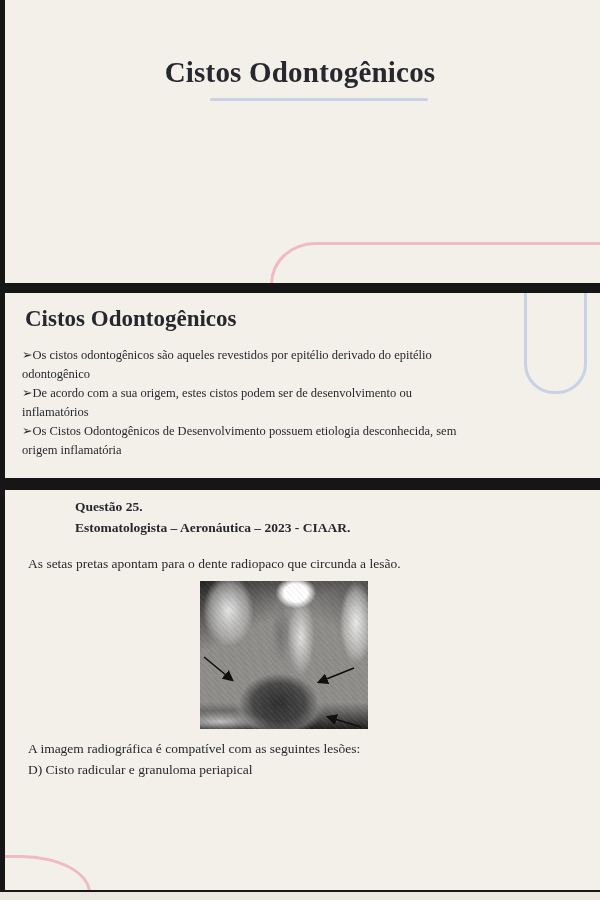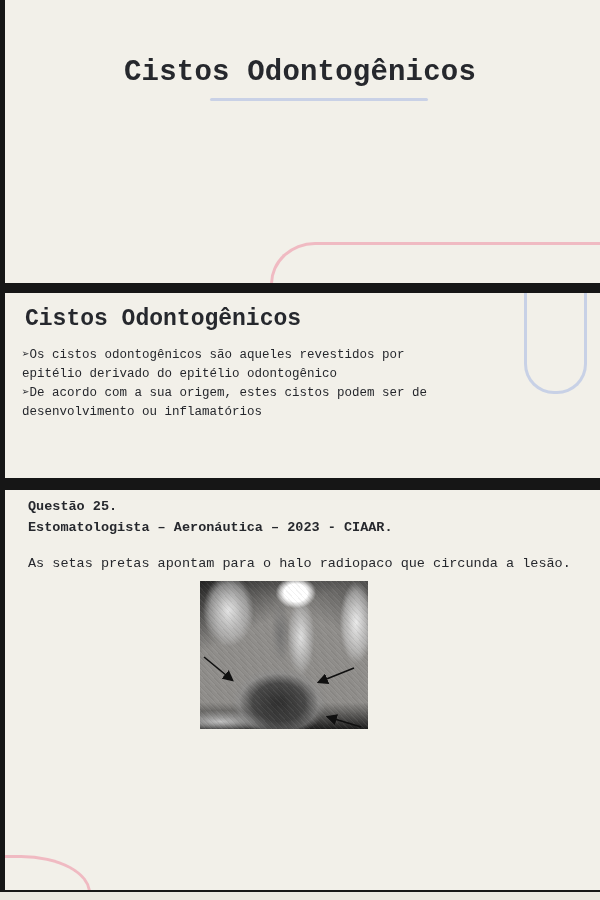--- a/index.html
+++ b/index.html
@@ -6,21 +6,21 @@
     --page-background:#f2f0e9;
     --divider-black:#161616;
     --accent-pink:#f0bac2;
     --accent-blue:#c8d1e6;
     --title-underline:#c9d1e6;
     --text-ink:#26282d;
   }
   html,body{margin:0;padding:0;background:#e9e7e0;}
   .page{
     position:relative;width:600px;height:892px;overflow:hidden;
-    font-family:Liberation Mono, monospace;
+    font-family:Liberation Serif, serif;
     color:var(--text-ink);
   }
   .slide{position:absolute;left:0;width:600px;background:var(--page-background);overflow:hidden;}
   .left-strip{position:absolute;left:0;top:0;width:5px;height:100%;background:var(--divider-black);}
   .bar{position:absolute;left:0;width:600px;background:var(--divider-black);}
 
   
   .slide-title{top:0;height:283px;}
   .main-title{
     margin:0;position:absolute;top:56px;left:0;width:100%;
@@ -43,21 +43,21 @@
     position:absolute;left:524px;top:-6px;width:57px;height:104px;
     border:3px solid var(--accent-blue);border-top:none;
     border-radius:0 0 30px 30px;
   }
   .bar2{top:478px;height:12px;}
 
   
   .slide-question{top:490px;height:400px;}
   .q-body{position:absolute;top:6px;left:28px;width:545px;}
   .q{margin:0;font-size:13.5px;line-height:21px;}
-  .q.bold{font-weight:700;}
+  .q.bold{font-weight:700;margin-left:47px;}
   .q.gap{height:15px;}
   .xray{
     position:relative;width:168px;height:148px;margin:7px 0 9px 172px;
     background-color:#8f8d8a;
     background-image:
       radial-gradient(ellipse 26px 20px at 57% 8%,  #ffffff 0%, #ffffff 45%, rgba(255,255,255,.55) 62%, rgba(255,255,255,0) 78%),
       radial-gradient(ellipse 18px 52px at 60% 38%, rgba(228,228,228,.95) 0%, rgba(190,190,190,.5) 55%, rgba(190,190,190,0) 75%),
       radial-gradient(ellipse 14px 45px at 48% 35%, rgba(110,110,110,.8) 0%, rgba(110,110,110,0) 70%),
       radial-gradient(ellipse 34px 48px at 17% 20%, rgba(235,235,235,.95) 0%, rgba(200,200,200,.55) 55%, rgba(200,200,200,0) 75%),
       radial-gradient(ellipse 22px 55px at 93% 28%, rgba(240,240,240,.95) 0%, rgba(205,205,205,.55) 55%, rgba(205,205,205,0) 75%),
@@ -91,45 +91,48 @@
     <div class="left-strip"></div>
   </section>
   <div class="bar bar1"></div>
 
   <section class="slide slide-content">
     <div class="deco-blue-u"></div>
     <h2 class="content-heading">Cistos Odontogênicos</h2>
     <div class="bullets">
       <p class="bullet"><span>➢</span><span>Os cistos odontogênicos são aqueles revestidos por epitélio derivado do epitélio odontogênico</span></p>
       <p class="bullet"><span>➢</span><span>De acordo com a sua origem, estes cistos podem ser de desenvolvimento ou inflamatórios</span></p>
+      <p class="bullet"><span>➢</span><span>Os Cistos Odontogênicos de Desenvolvimento possuem etiologia desconhecida, sem origem inflamatória</span></p>
     </div>
     <div class="left-strip"></div>
   </section>
   <div class="bar bar2"></div>
 
   <section class="slide slide-question">
     <div class="deco-pink-tr"></div>
     <div class="q-body">
       <p class="q bold">Questão 25.</p>
       <p class="q bold">Estomatologista – Aeronáutica – 2023 - CIAAR.</p>
       <div class="q gap"></div>
-      <p class="q">As setas pretas apontam para o halo radiopaco que circunda a lesão.</p>
+      <p class="q">As setas pretas apontam para o dente radiopaco que circunda a lesão.</p>
 
       <div class="xray">
         <div class="xray-grain"></div>
         <svg class="xray-arrows" viewBox="0 0 168 148">
           <defs>
             <marker id="ah" markerWidth="7" markerHeight="7" refX="5.5" refY="3.5" orient="auto">
               <path d="M0,0 L7,3.5 L0,7 z" fill="#101010"></path>
             </marker>
           </defs>
           <line x1="4" y1="76" x2="32" y2="99" stroke="#101010" stroke-width="1.6" marker-end="url(#ah)"></line>
           <line x1="154" y1="87" x2="119" y2="101" stroke="#101010" stroke-width="1.6" marker-end="url(#ah)"></line>
           <line x1="161" y1="146" x2="128" y2="136" stroke="#101010" stroke-width="1.6" marker-end="url(#ah)"></line>
         </svg>
       </div>
 
+      <p class="q">A imagem radiográfica é compatível com as seguintes lesões:</p>
+      <p class="q">D) Cisto radicular e granuloma periapical</p>
     </div>
     <div class="left-strip"></div>
   </section>
   <div class="bar bar-bottom"></div>
 
 </div>
 
 </body></html>

